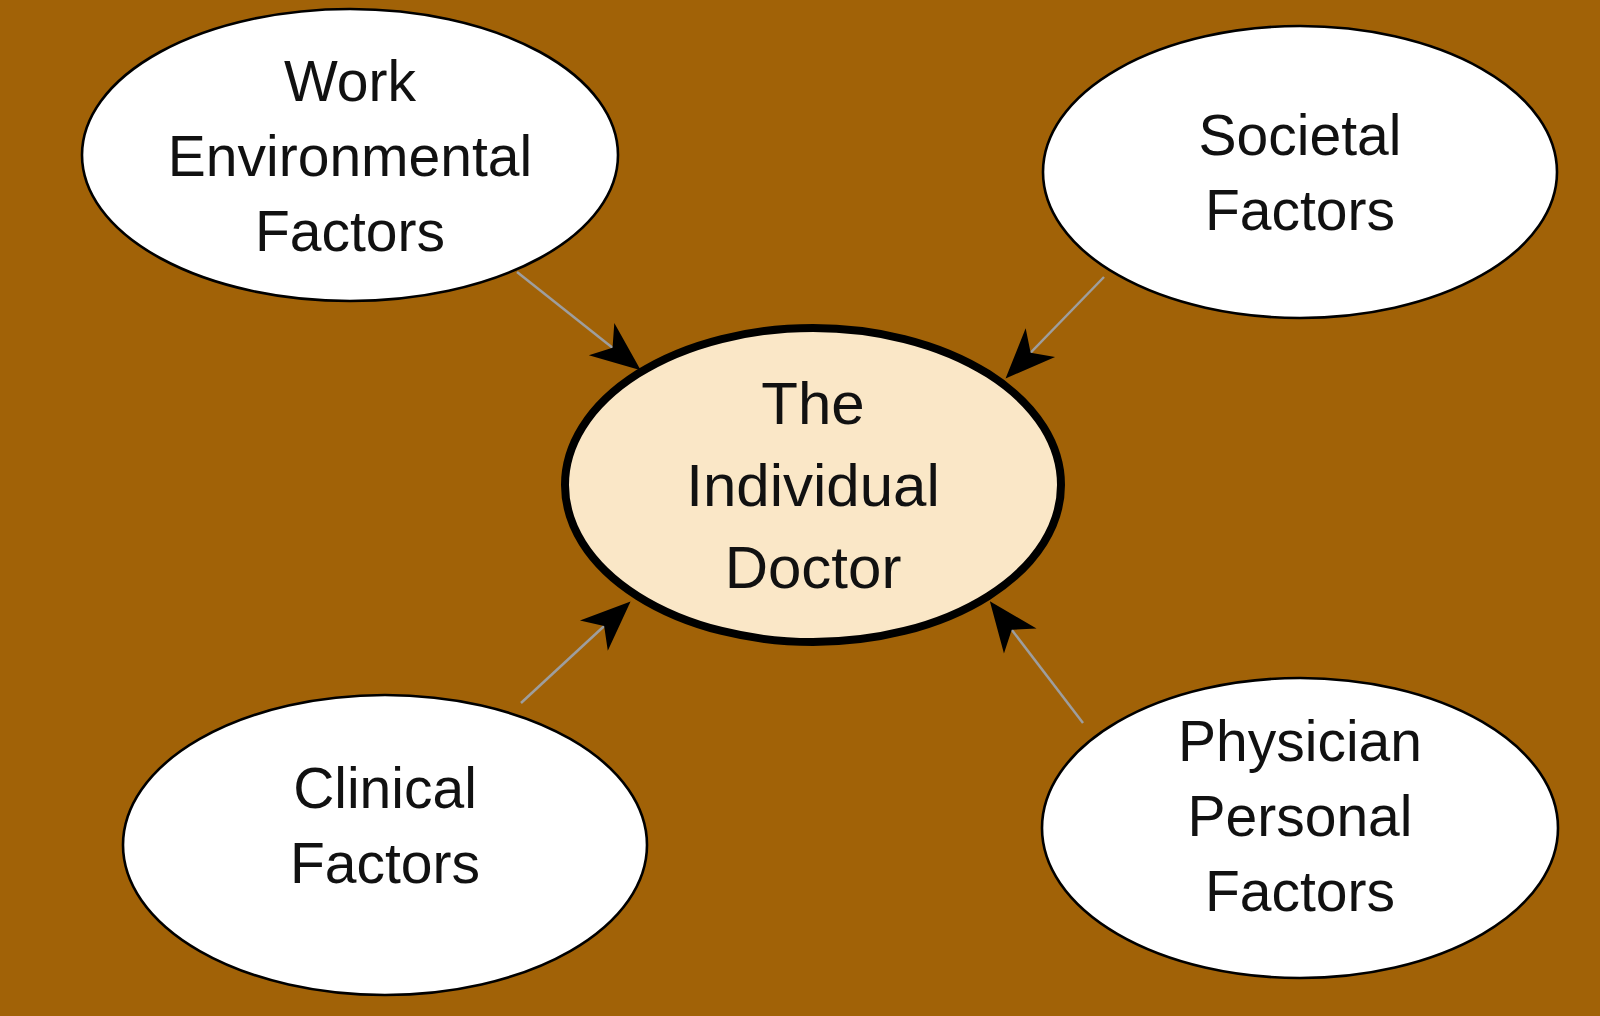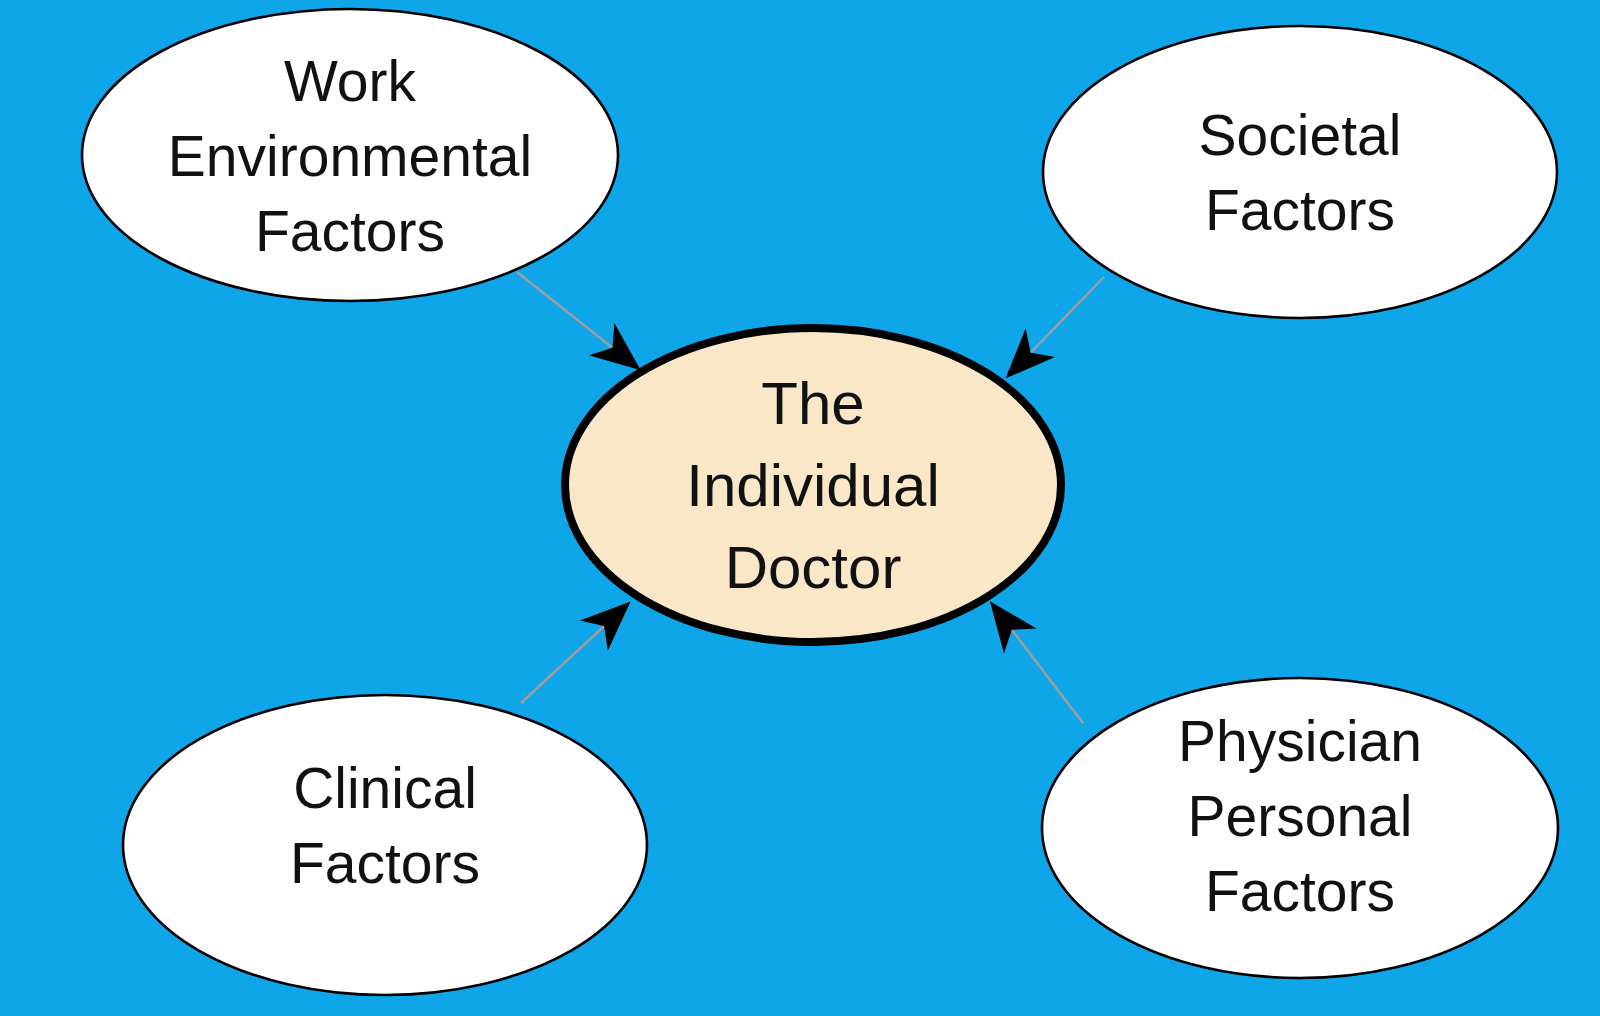--- a/index.html
+++ b/index.html
@@ -7,21 +7,21 @@
     padding: 0;
     background: #ffffff;
     width: 1600px;
     height: 1016px;
     overflow: hidden;
   }
   .diagram-wrap {
     width: 1600px;
     height: 1016px;
     position: relative;
-    background: #0ea5e9;
+    background: #a16207;
   }
   svg {
     display: block;
   }
   .node-label {
     font-family: "Liberation Sans", sans-serif;
     fill: #111111;
     text-anchor: middle;
   }
   .outer-label { font-size: 57px; }

